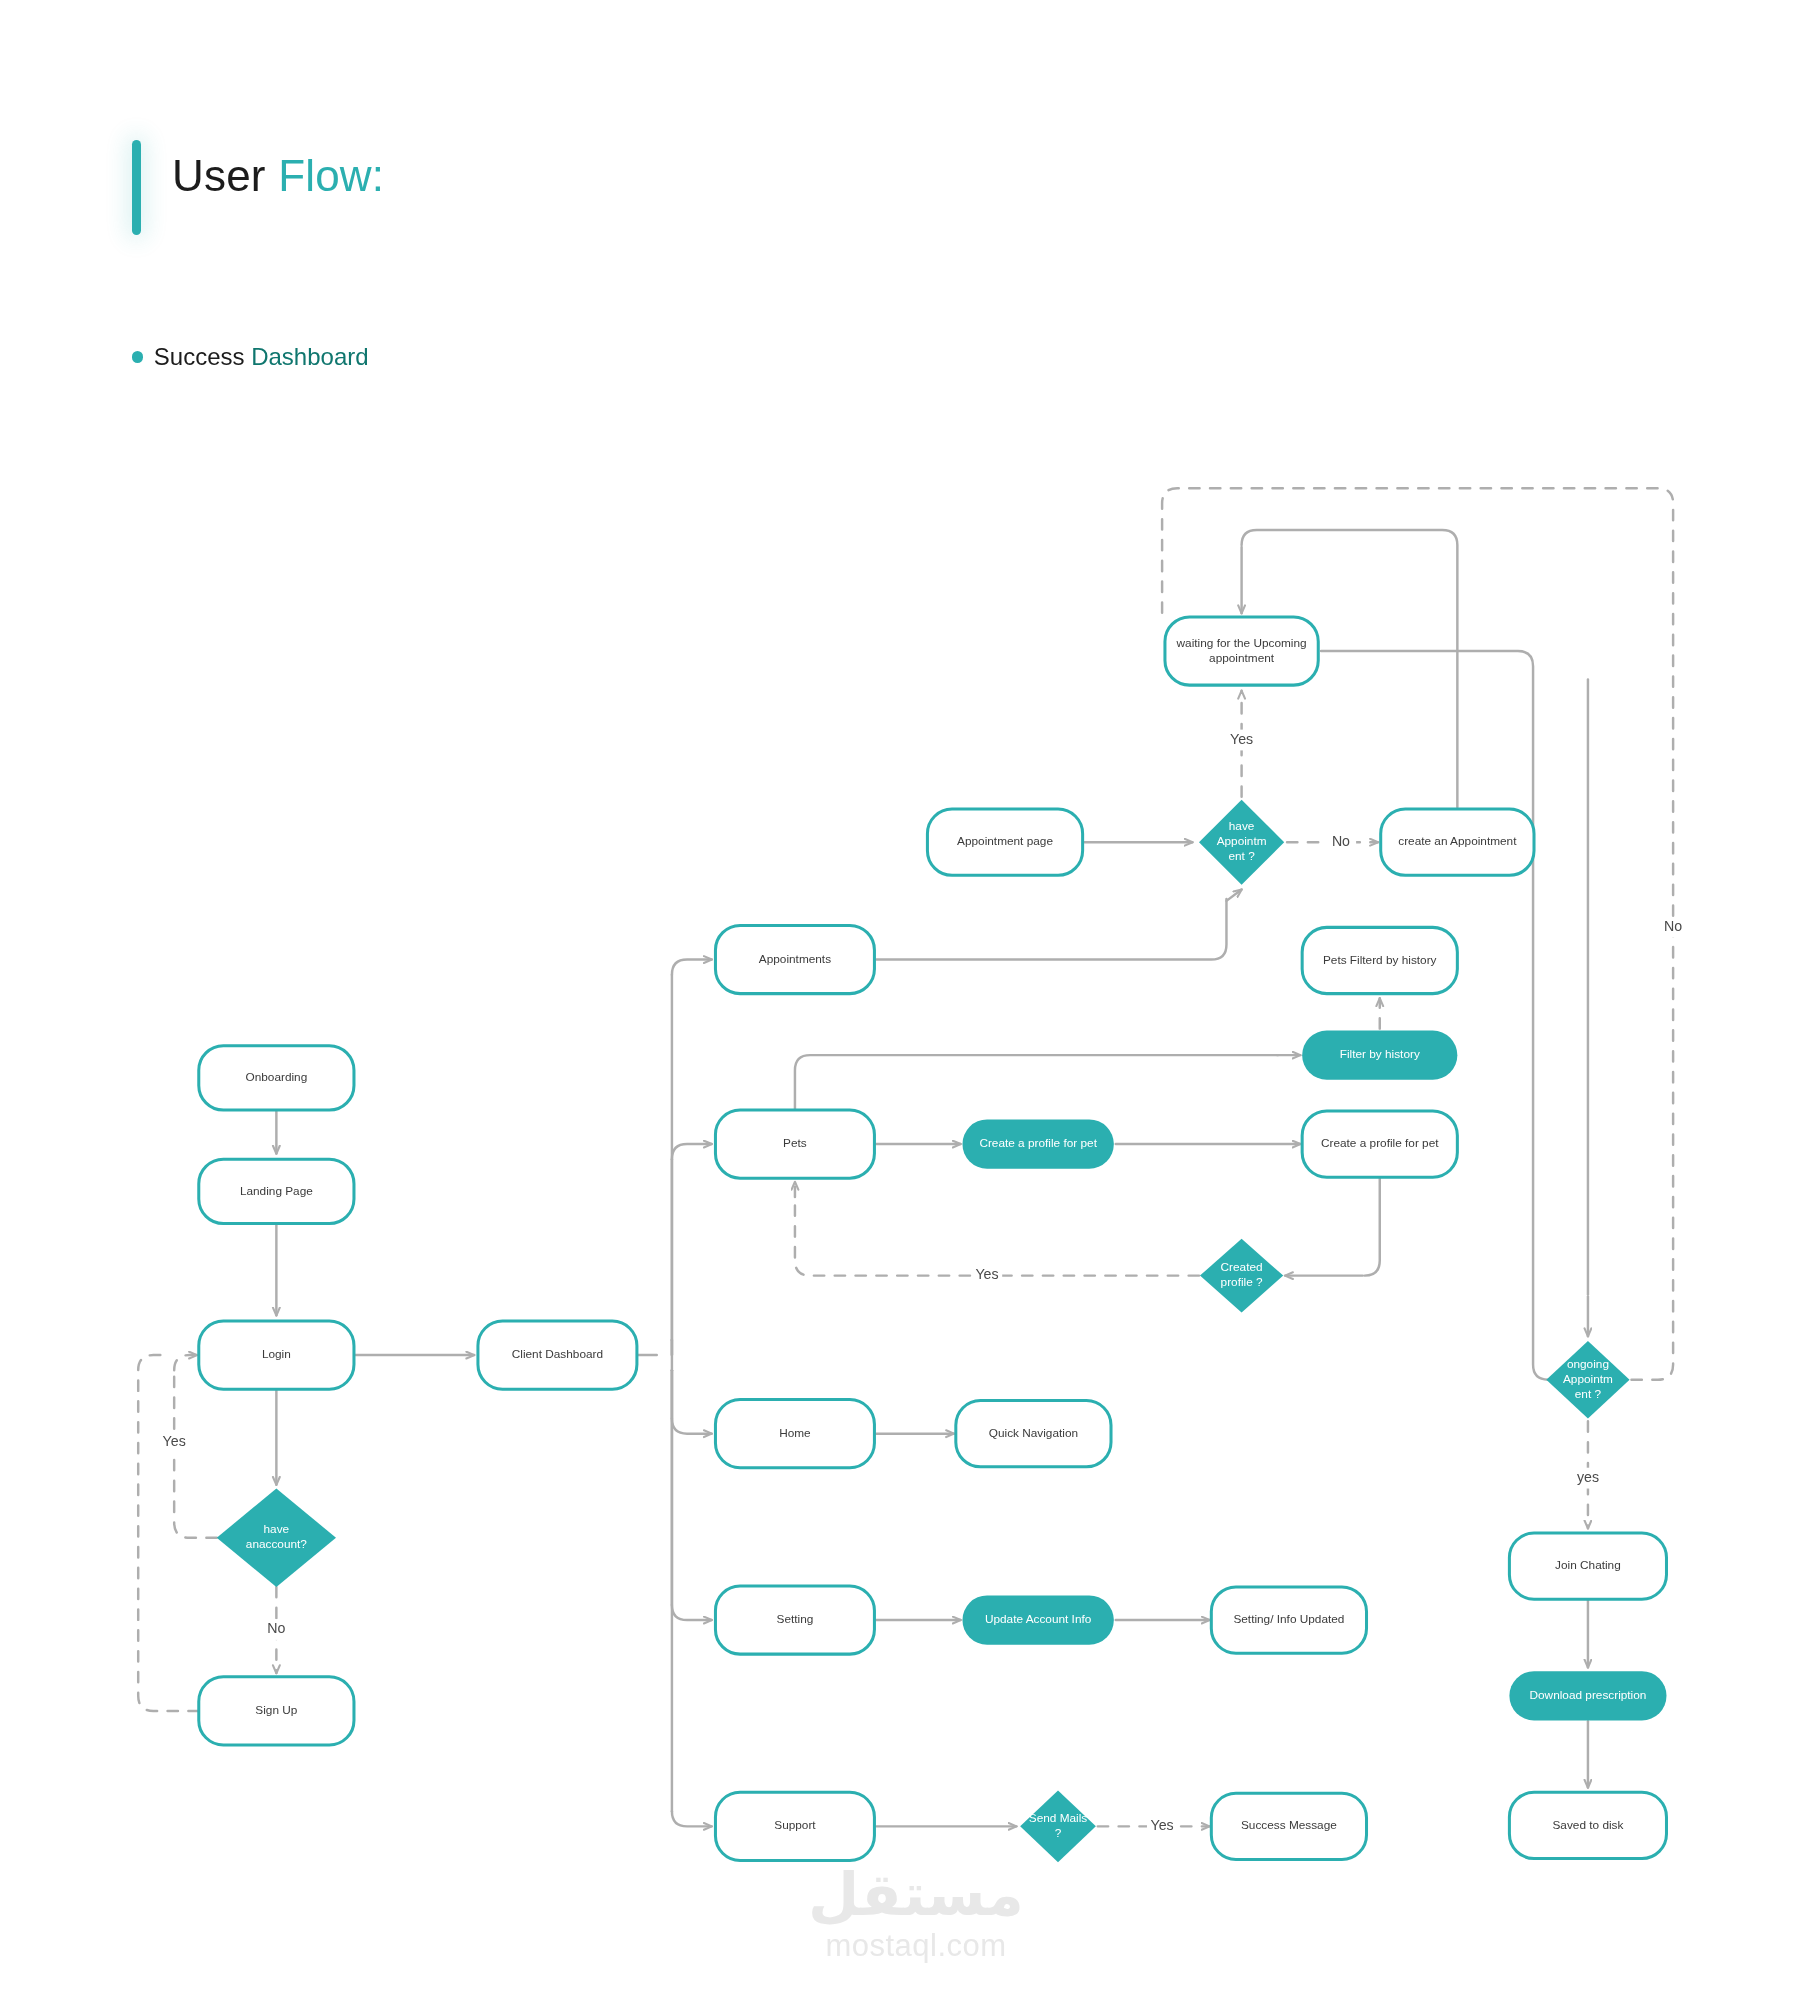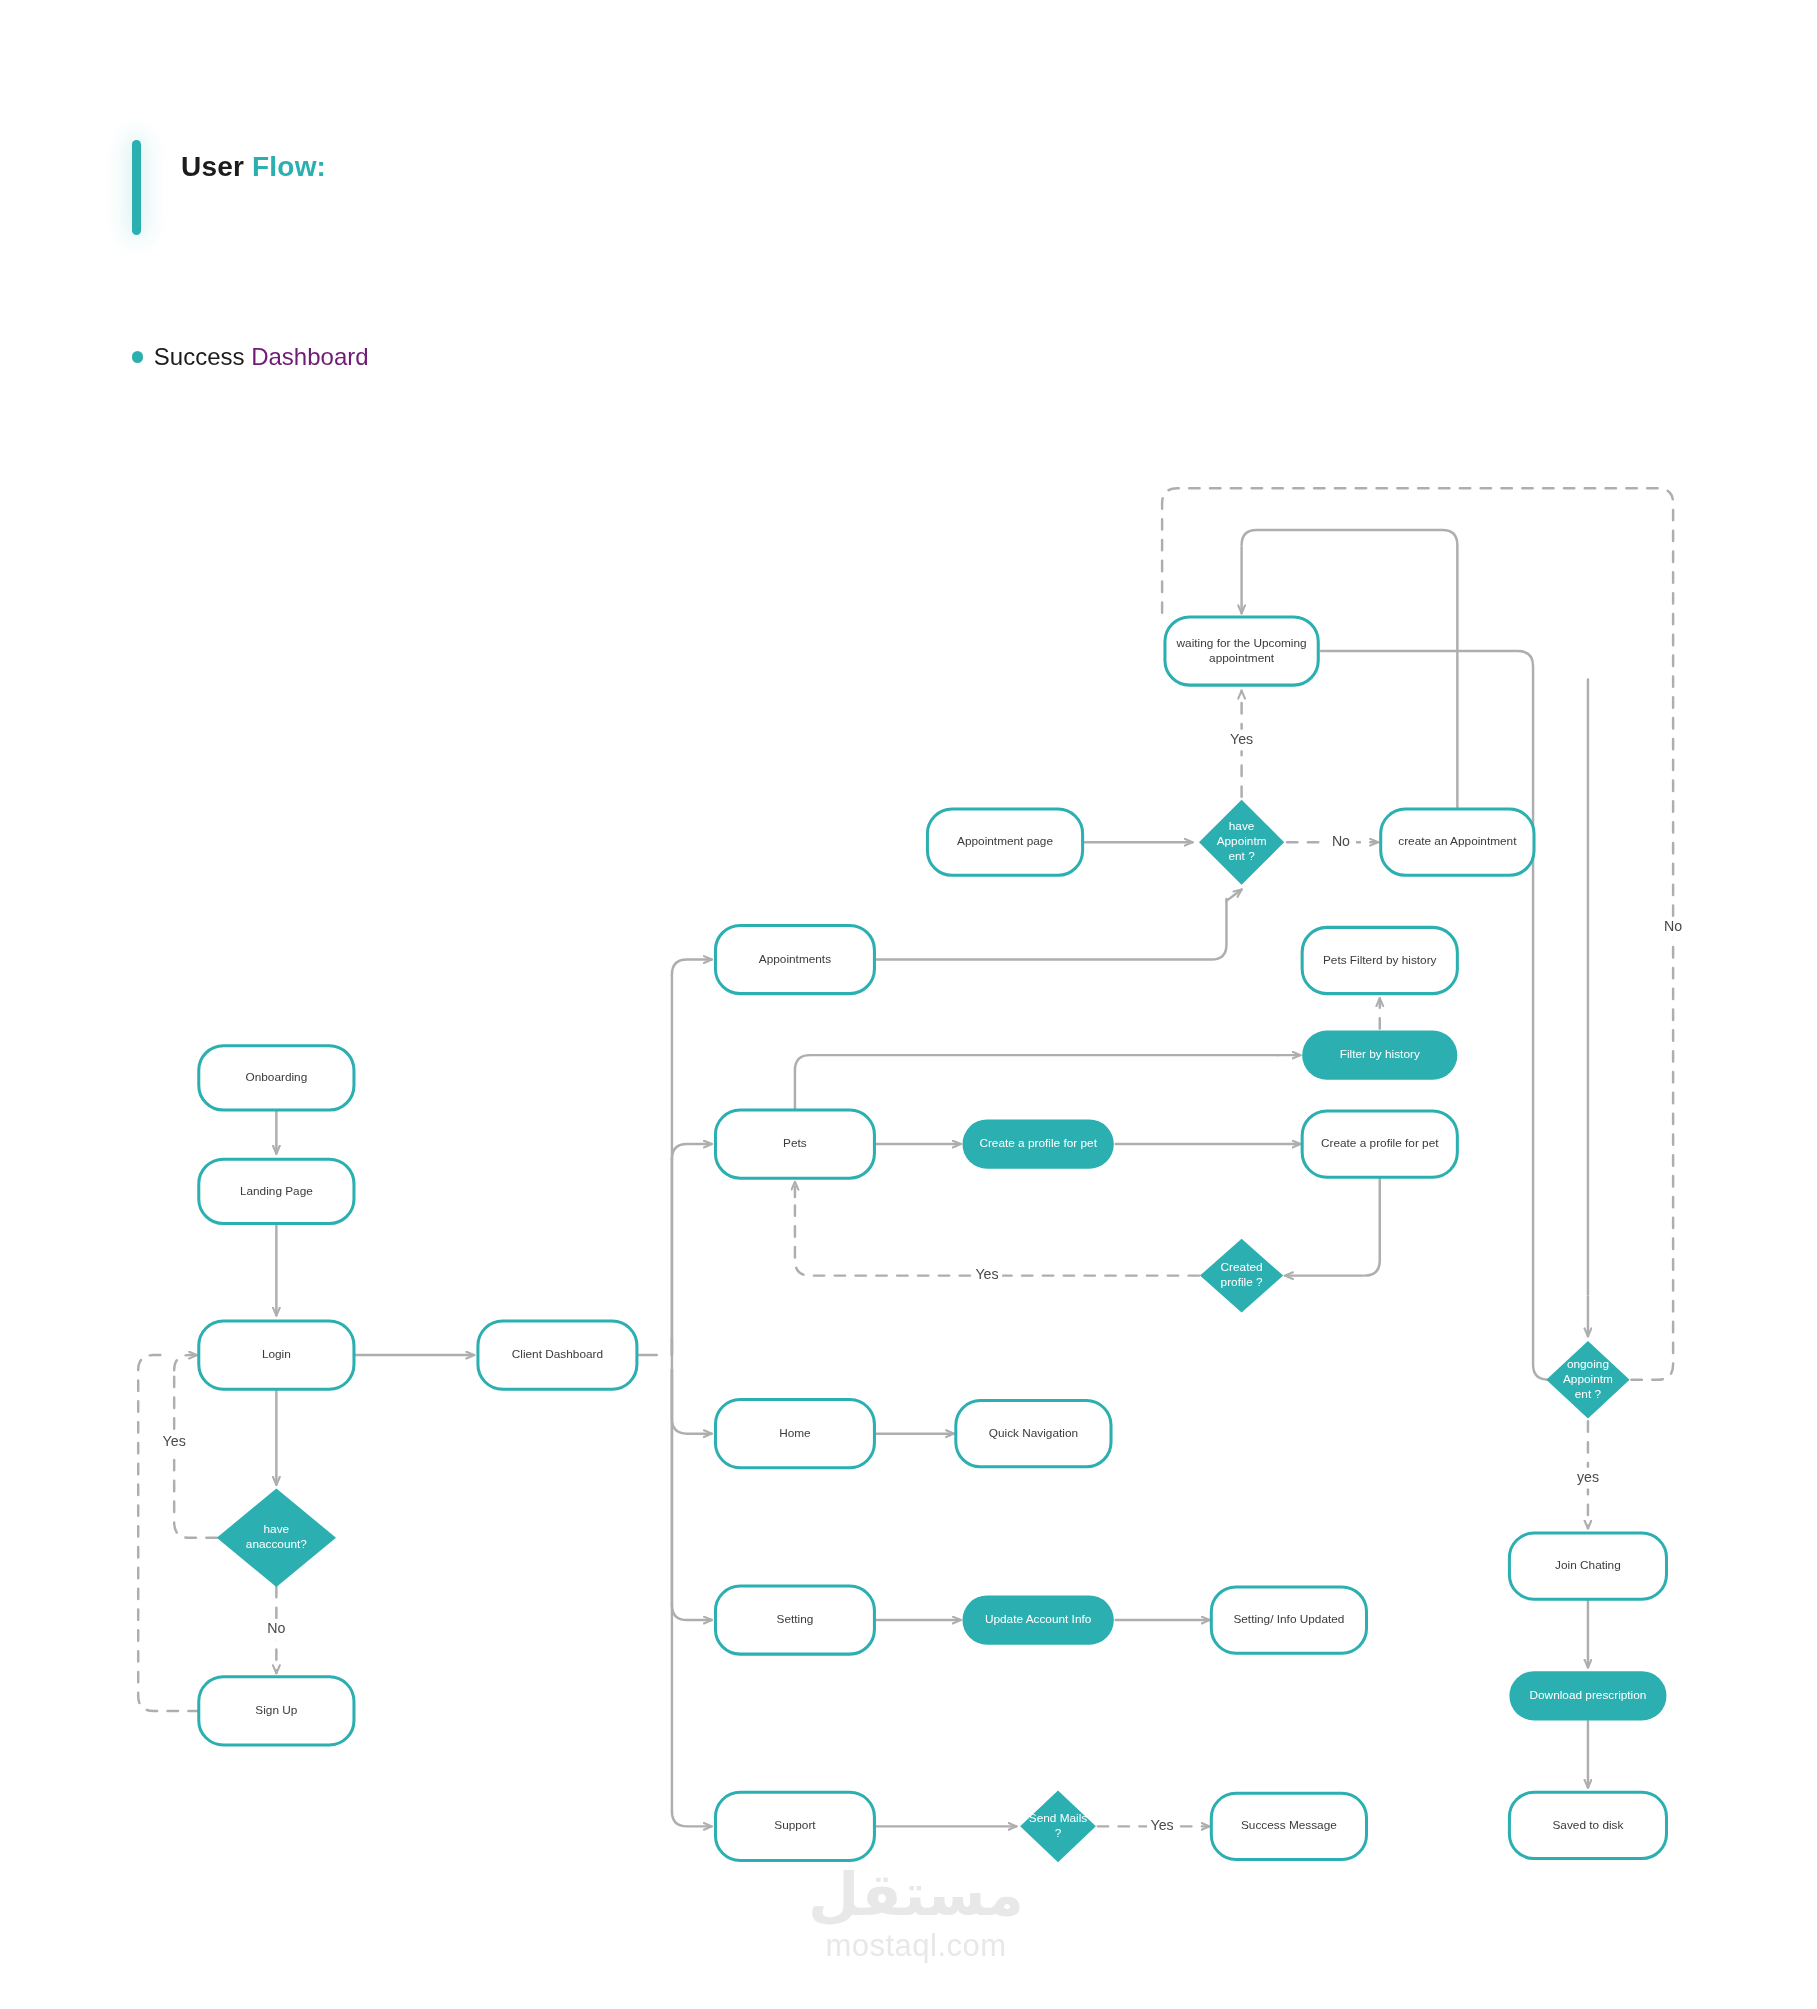--- a/index.html
+++ b/index.html
@@ -10,27 +10,27 @@
   }
   
   #header{position:absolute;left:0;top:0;width:1817px;height:397px;}
   #title-bar{
     position:absolute;left:132px;top:140px;width:8.5px;height:95px;
     background:#2BAFB0;border-radius:5.7px;
     box-shadow:0 0 21px 5.7px rgba(43,175,176,.16);
   }
   #page-title{
     position:absolute;left:172px;top:151px;
-    font-size:28px;font-weight:700;letter-spacing:0.2px;color:#1c1c1c;white-space:nowrap;margin-left:9px;
+    font-size:44px;font-weight:400;letter-spacing:0.2px;color:#1c1c1c;white-space:nowrap;
   }
   #page-title .accent{color:#2BAFB0;}
   #section-row{position:absolute;left:132px;top:343px;display:flex;align-items:center;gap:10.4px;}
   #section-dot{width:11.4px;height:11.4px;border-radius:50%;background:#2BAFB0;display:block;}
   #section-label{font-size:24px;color:#1c1c1c;white-space:nowrap;}
-  #section-label .accent{color:#701a75;}
+  #section-label .accent{color:#0f766e;}
 
   
   #diagram{position:absolute;left:0;top:0;width:1817px;height:2009px;}
   svg#flow{position:absolute;left:0;top:0;width:1817px;height:2009px;overflow:visible;}
 
   .nodetext{
     font-family:"Liberation Sans","DejaVu Sans",sans-serif;
     font-size:12.5px;fill:#3b3b3b;text-anchor:middle;dominant-baseline:middle;
   }
   .nodetext.on-fill{fill:#ffffff;}

